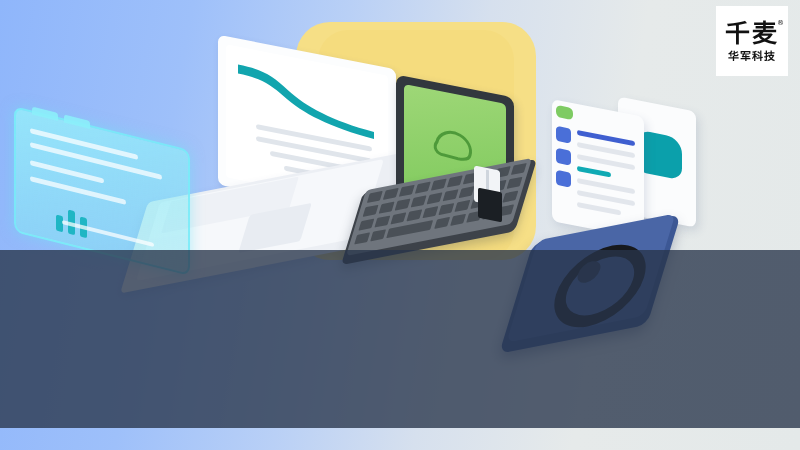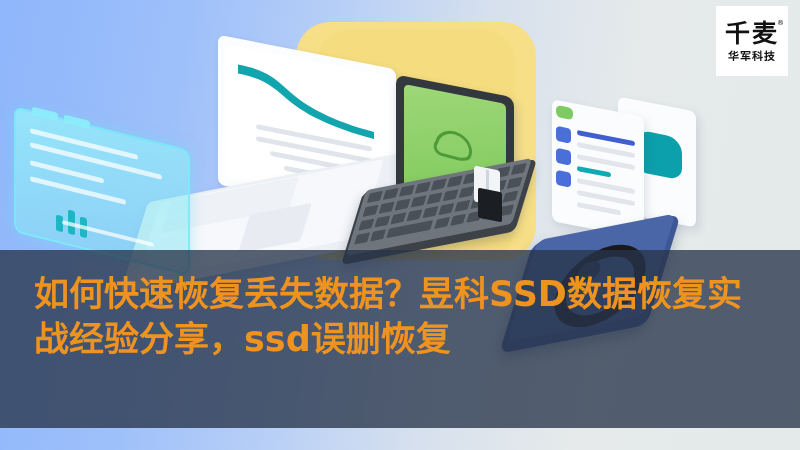--- a/index.html
+++ b/index.html
@@ -17,20 +17,21 @@
     width: 800px;
     height: 450px;
     overflow: hidden;
     background: linear-gradient(100deg,
         #8fb6fb 0%,
         #9ec0fa 22%,
         #b9d0f6 40%,
         #d6e0ee 56%,
         #e6eaea 74%,
         #e4e9e9 100%);
+    text-align: center;
   }
 
   
   .bg-yellow {
     position: absolute;
     left: 296px;
     top: 22px;
     width: 240px;
     height: 238px;
     background: #f6df86;
@@ -553,15 +554,14 @@
 
   <div class="logo-badge">
     <div class="logo-main">
       <span>千麦</span>
       <span class="logo-reg">®</span>
     </div>
     <div class="logo-sub">华军科技</div>
   </div>
 
   <div class="title-band"></div>
-  <div class="title-text">如何快速恢复丢失数据？昱科SSD数据恢复实战经验分享，ssd误删恢复</div>
 
 </div>
 
 </body></html>

